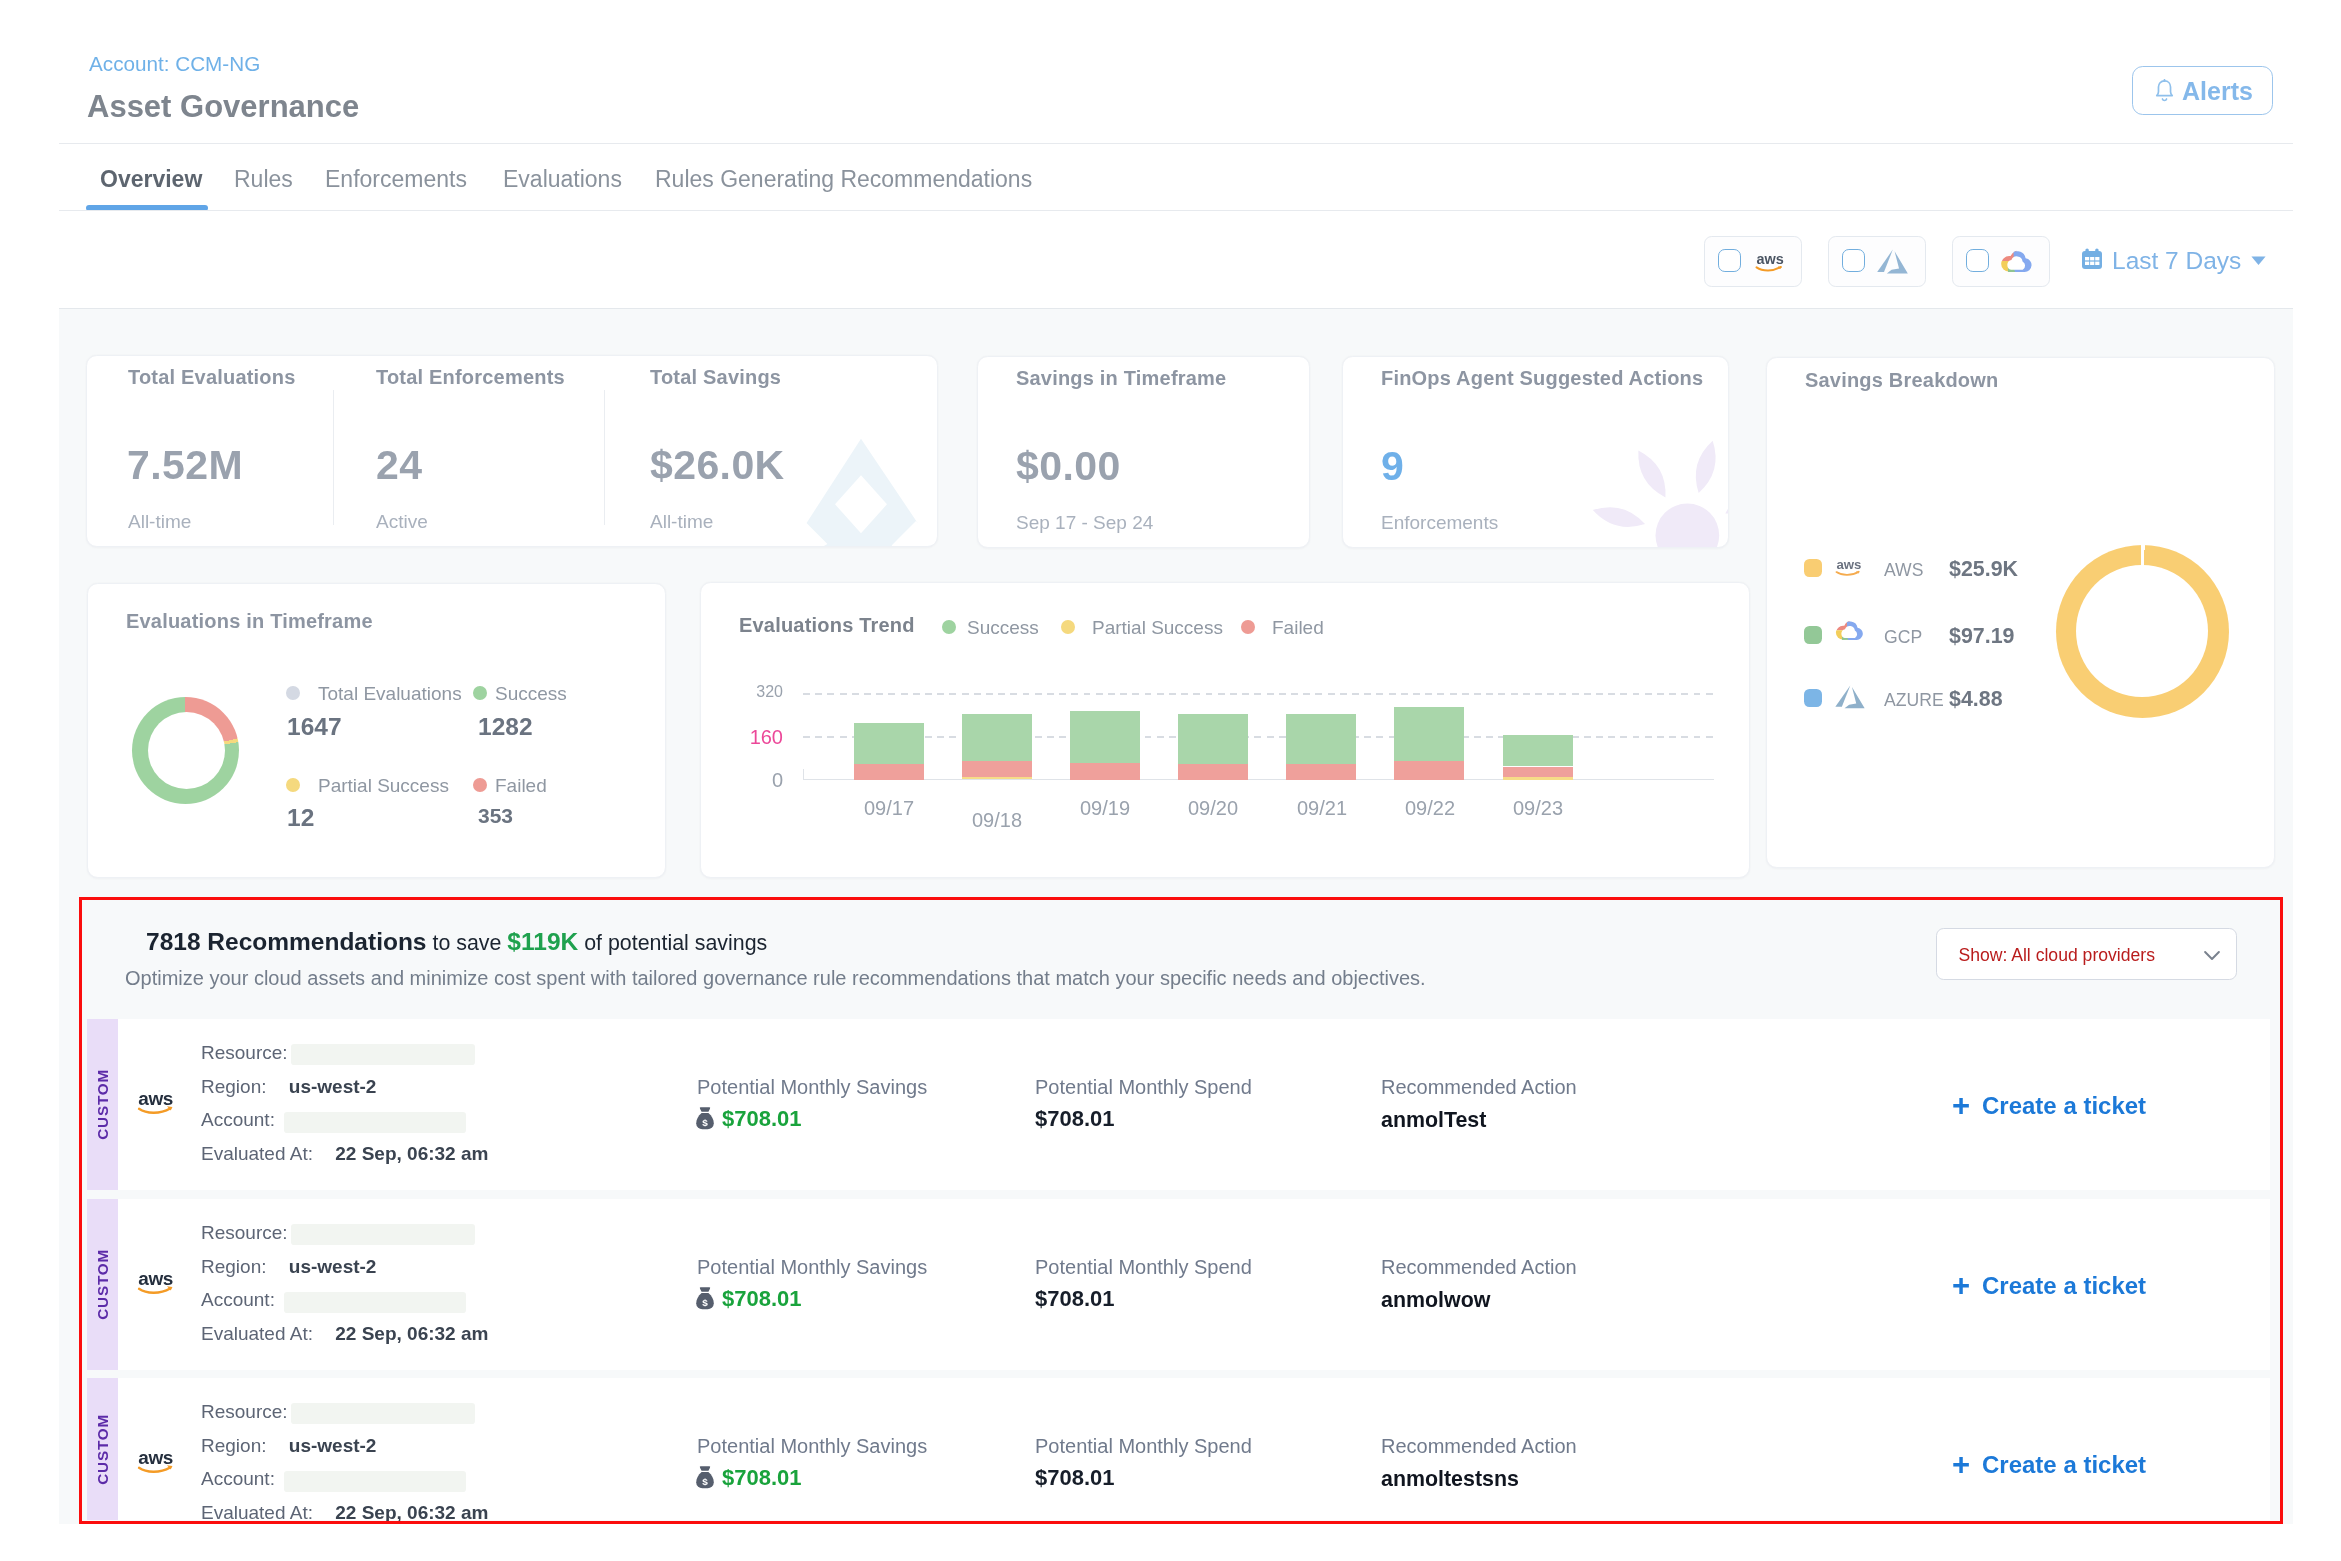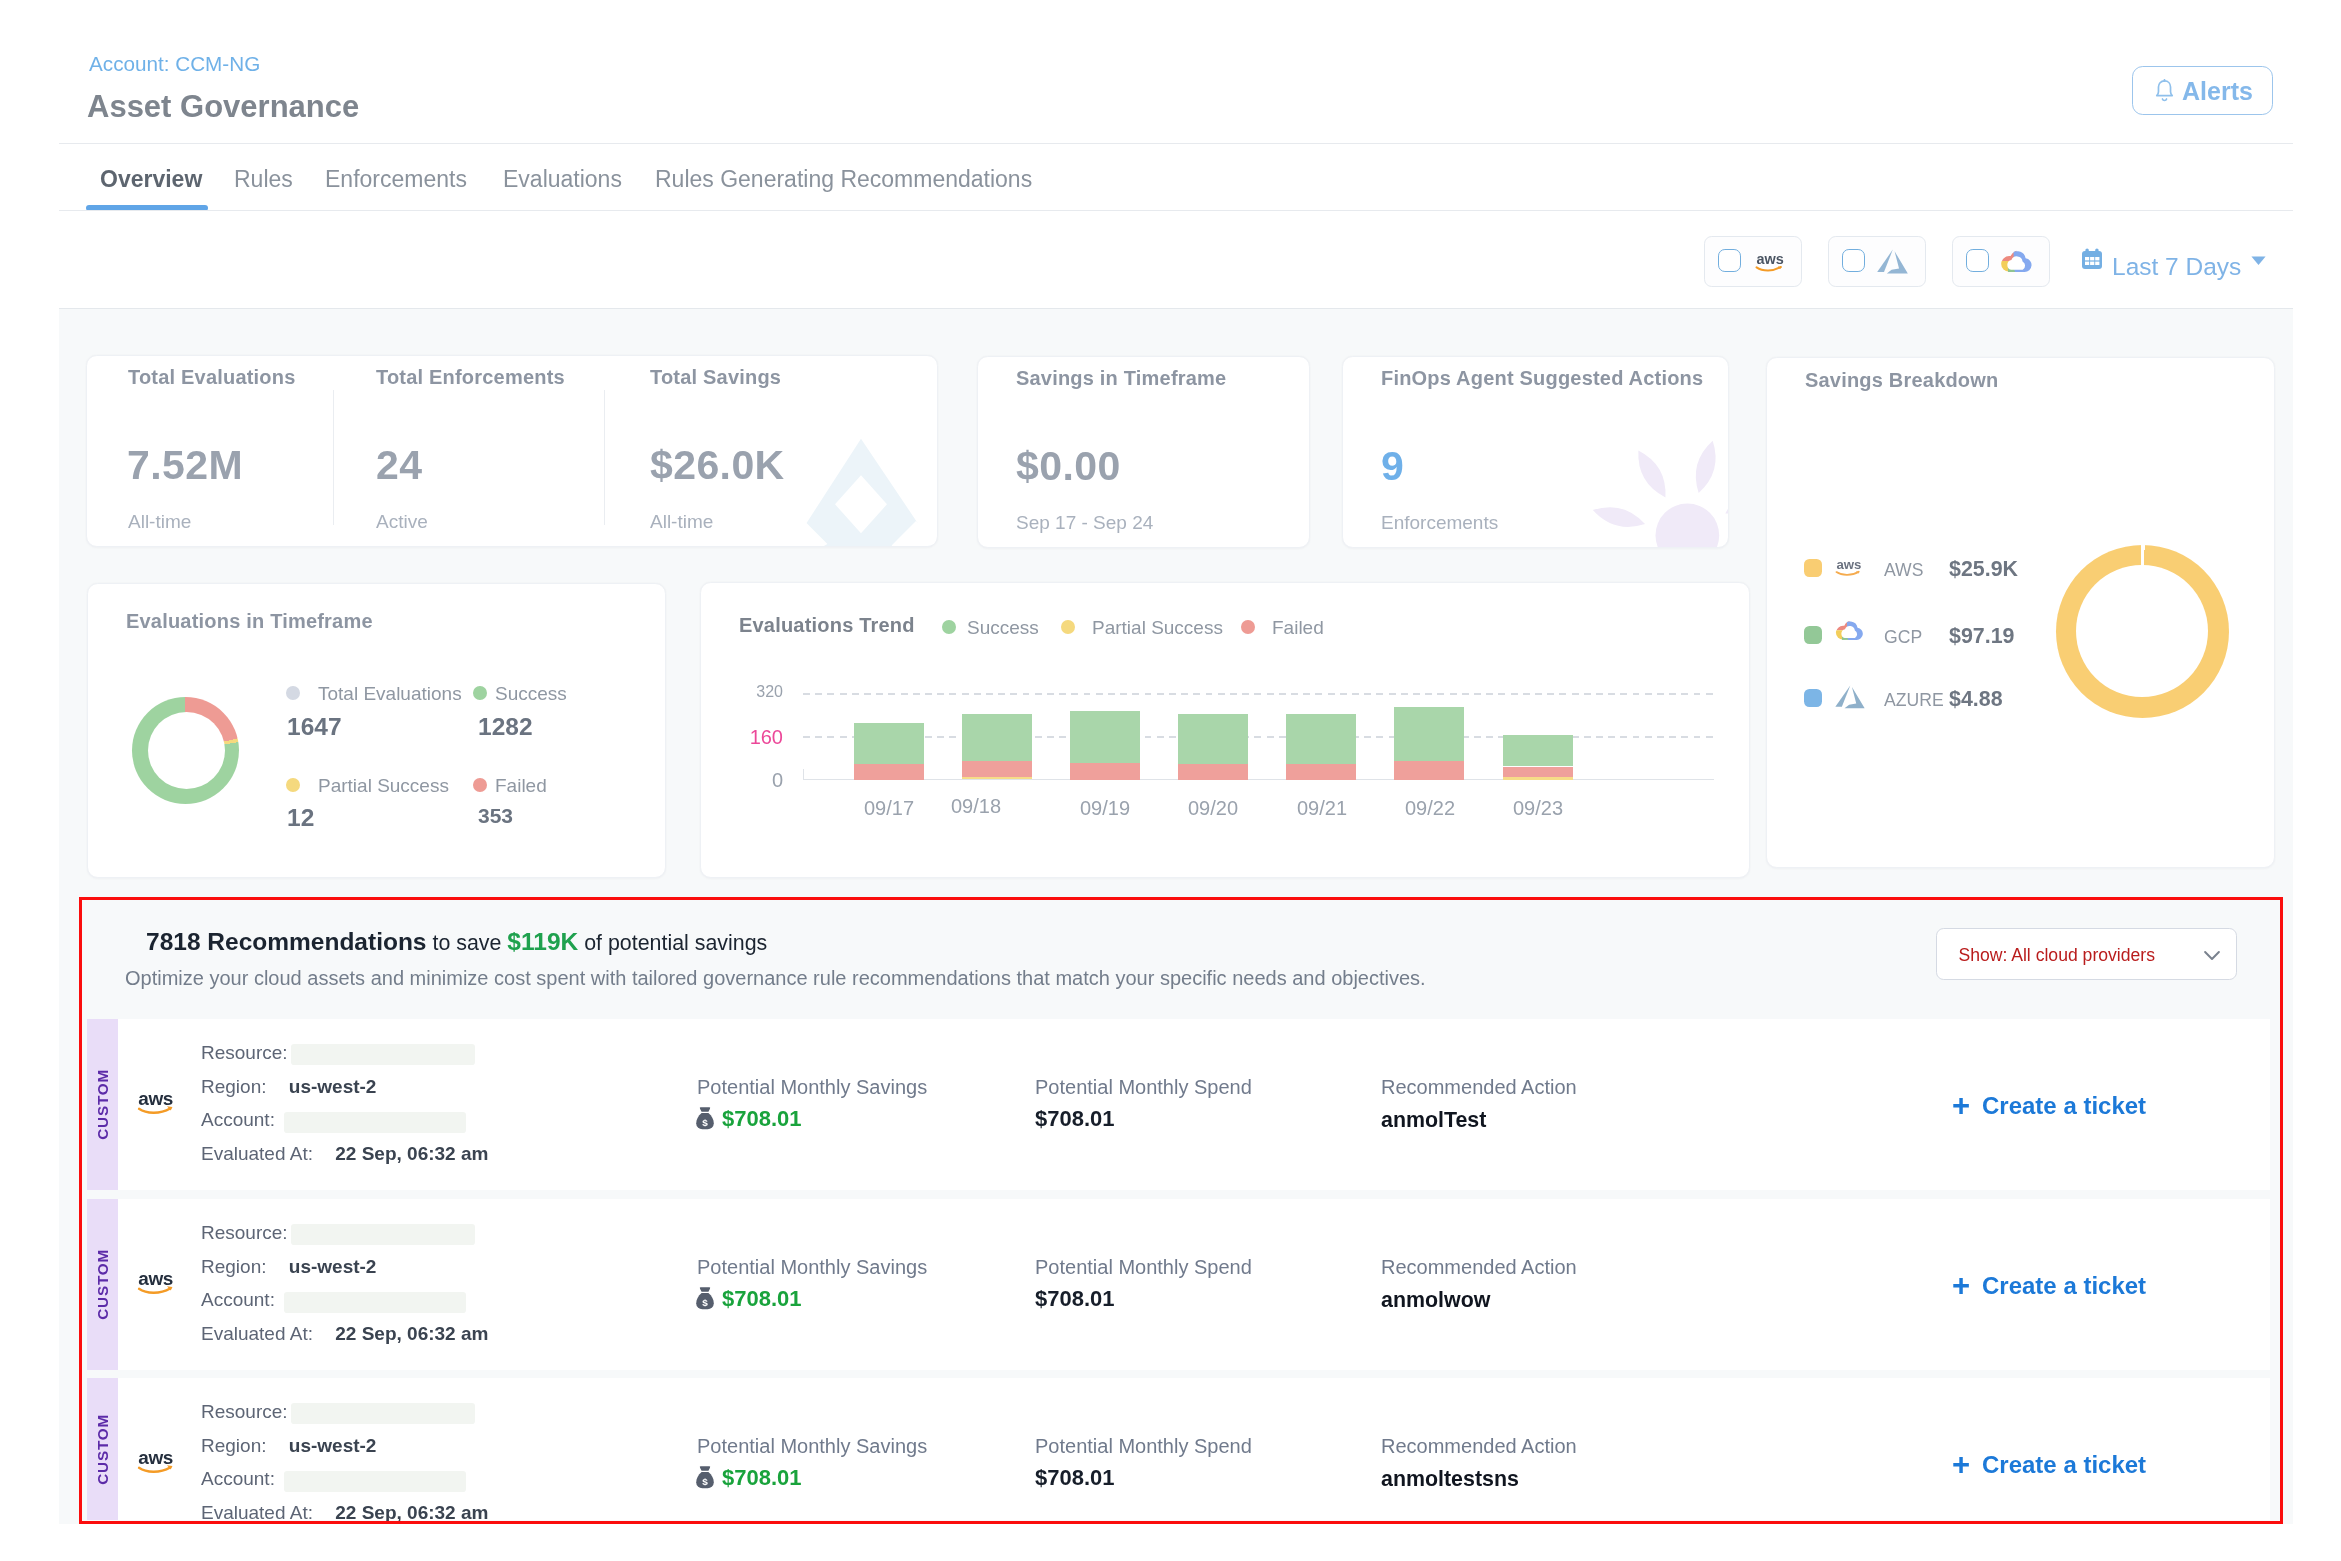--- a/index.html
+++ b/index.html
@@ -103,21 +103,21 @@
     <rect x="15.2" y="1.4" width="3.4" height="5" rx="1.7" fill="#74afe3"></rect>
     <g fill="#fff">
       <rect x="5" y="10" width="4.2" height="3.4"></rect>
         <rect x="10.1" y="10" width="4.2" height="3.4"></rect>
         <rect x="15.2" y="10" width="4.2" height="3.4"></rect>
       <rect x="5" y="14.6" width="4.2" height="3.4"></rect>
         <rect x="10.1" y="14.6" width="4.2" height="3.4"></rect>
         <rect x="15.2" y="14.6" width="4.2" height="3.4"></rect>
     </g>
   </svg>
-  <div class="abs" style="left:2112px; top:253px; font-size:24.5px; color:#7fb3e6;">Last 7 Days</div>
+  <div class="abs" style="left:2112px; top:247px; font-size:24.5px; color:#7fb3e6;">Last 7 Days</div>
   <svg class="abs" style="left:2250px; top:255px;" width="17" height="11.5" viewBox="0 0 24 16">
       <polygon points="2,2 22,2 12,14" fill="#7fb3e6"></polygon>
     </svg>
 
   <div class="abs" style="left:59px; top:308px; width:2234px; height:1216px; background:#f7f9fa; border-top:0.8px solid #e4e8ec;"></div>
 
   <div class="card" style="left:86px; top:355px; width:852px; height:192px; overflow:hidden;">
 
     <svg class="abs" style="right:-7.7px; bottom:-10.7px;" width="168" height="126" viewBox="0 0 220 165">
       <polygon points="10,165 110,10 214,165" fill="#ecf4f9"></polygon>
@@ -264,21 +264,21 @@
     <div class="abs" style="left:585px; top:181px; width:70px; height:16px; background:#efa09b;"></div>
 
     <div class="abs" style="left:693px; top:124px; width:70px; height:54px; background:#a9d6aa;"></div>
     <div class="abs" style="left:693px; top:178px; width:70px; height:19px; background:#efa09b;"></div>
 
     <div class="abs" style="left:802px; top:152px; width:70px; height:31px; background:#a9d6aa;"></div>
     <div class="abs" style="left:802px; top:184px; width:70px; height:10px; background:#efa09b;"></div>
     <div class="abs" style="left:802px; top:194px; width:70px; height:3.1px; background:#f6dc88;"></div>
 
     <div class="abs" style="left:142px; top:214px; width:92px; text-align:center; font-size:20px; color:#9aa2ad;">09/17</div>
-    <div class="abs" style="left:250px; top:212px; width:92px; font-size:20px; color:#9aa2ad;">09/18</div>
+    <div class="abs" style="left:250px; top:226px; width:92px; text-align:center; font-size:20px; color:#9aa2ad;">09/18</div>
     <div class="abs" style="left:358px; top:214px; width:92px; text-align:center; font-size:20px; color:#9aa2ad;">09/19</div>
     <div class="abs" style="left:466px; top:214px; width:92px; text-align:center; font-size:20px; color:#9aa2ad;">09/20</div>
     <div class="abs" style="left:575px; top:214px; width:92px; text-align:center; font-size:20px; color:#9aa2ad;">09/21</div>
     <div class="abs" style="left:683px; top:214px; width:92px; text-align:center; font-size:20px; color:#9aa2ad;">09/22</div>
     <div class="abs" style="left:791px; top:214px; width:92px; text-align:center; font-size:20px; color:#9aa2ad;">09/23</div>
   </div>
 
   <div class="abs" style="left:125px; top:928px; font-size:24.5px; color:#1b2430;margin-left:21px;">
     <span style="font-weight:700;">7818 Recommendations</span><span style="font-size:21.4px;"> to save </span><span style="font-weight:700; color:#1fa14e;">$119K</span><span style="font-size:21.4px;"> of potential savings</span>
   </div>

